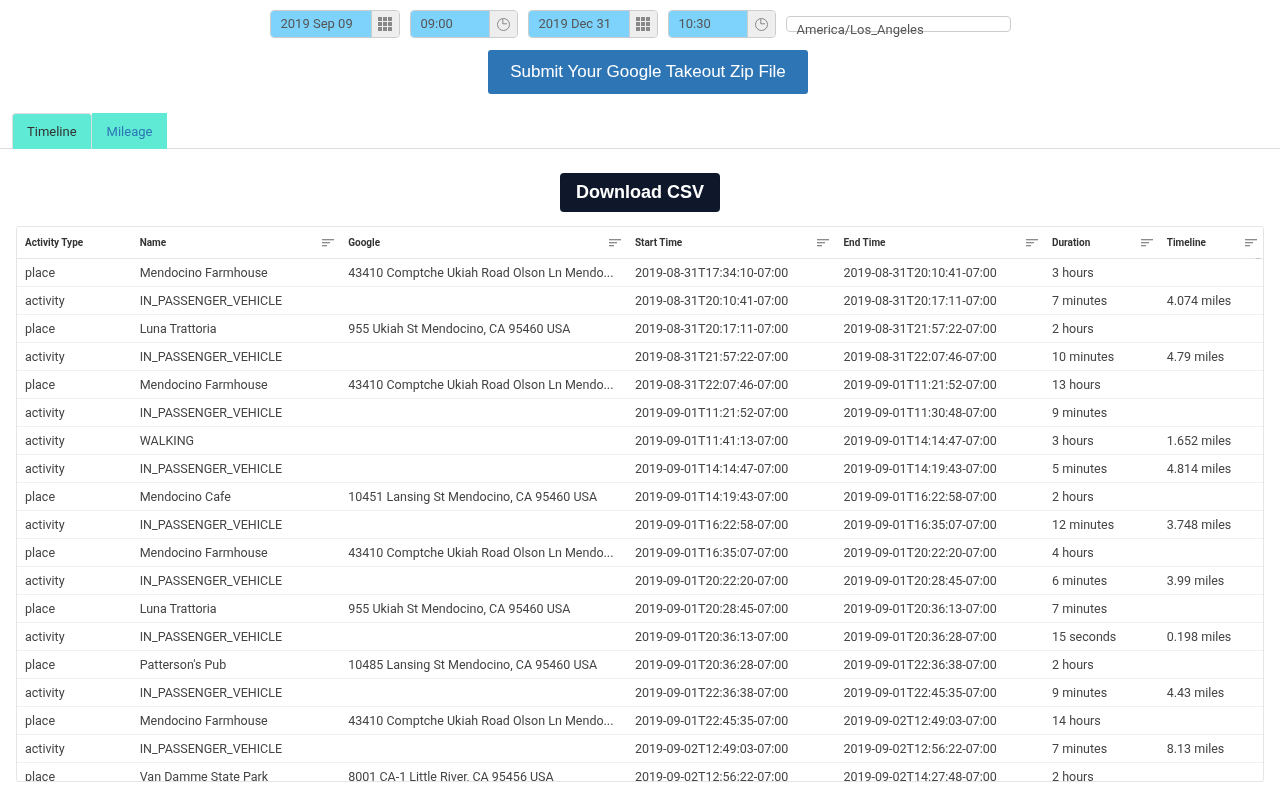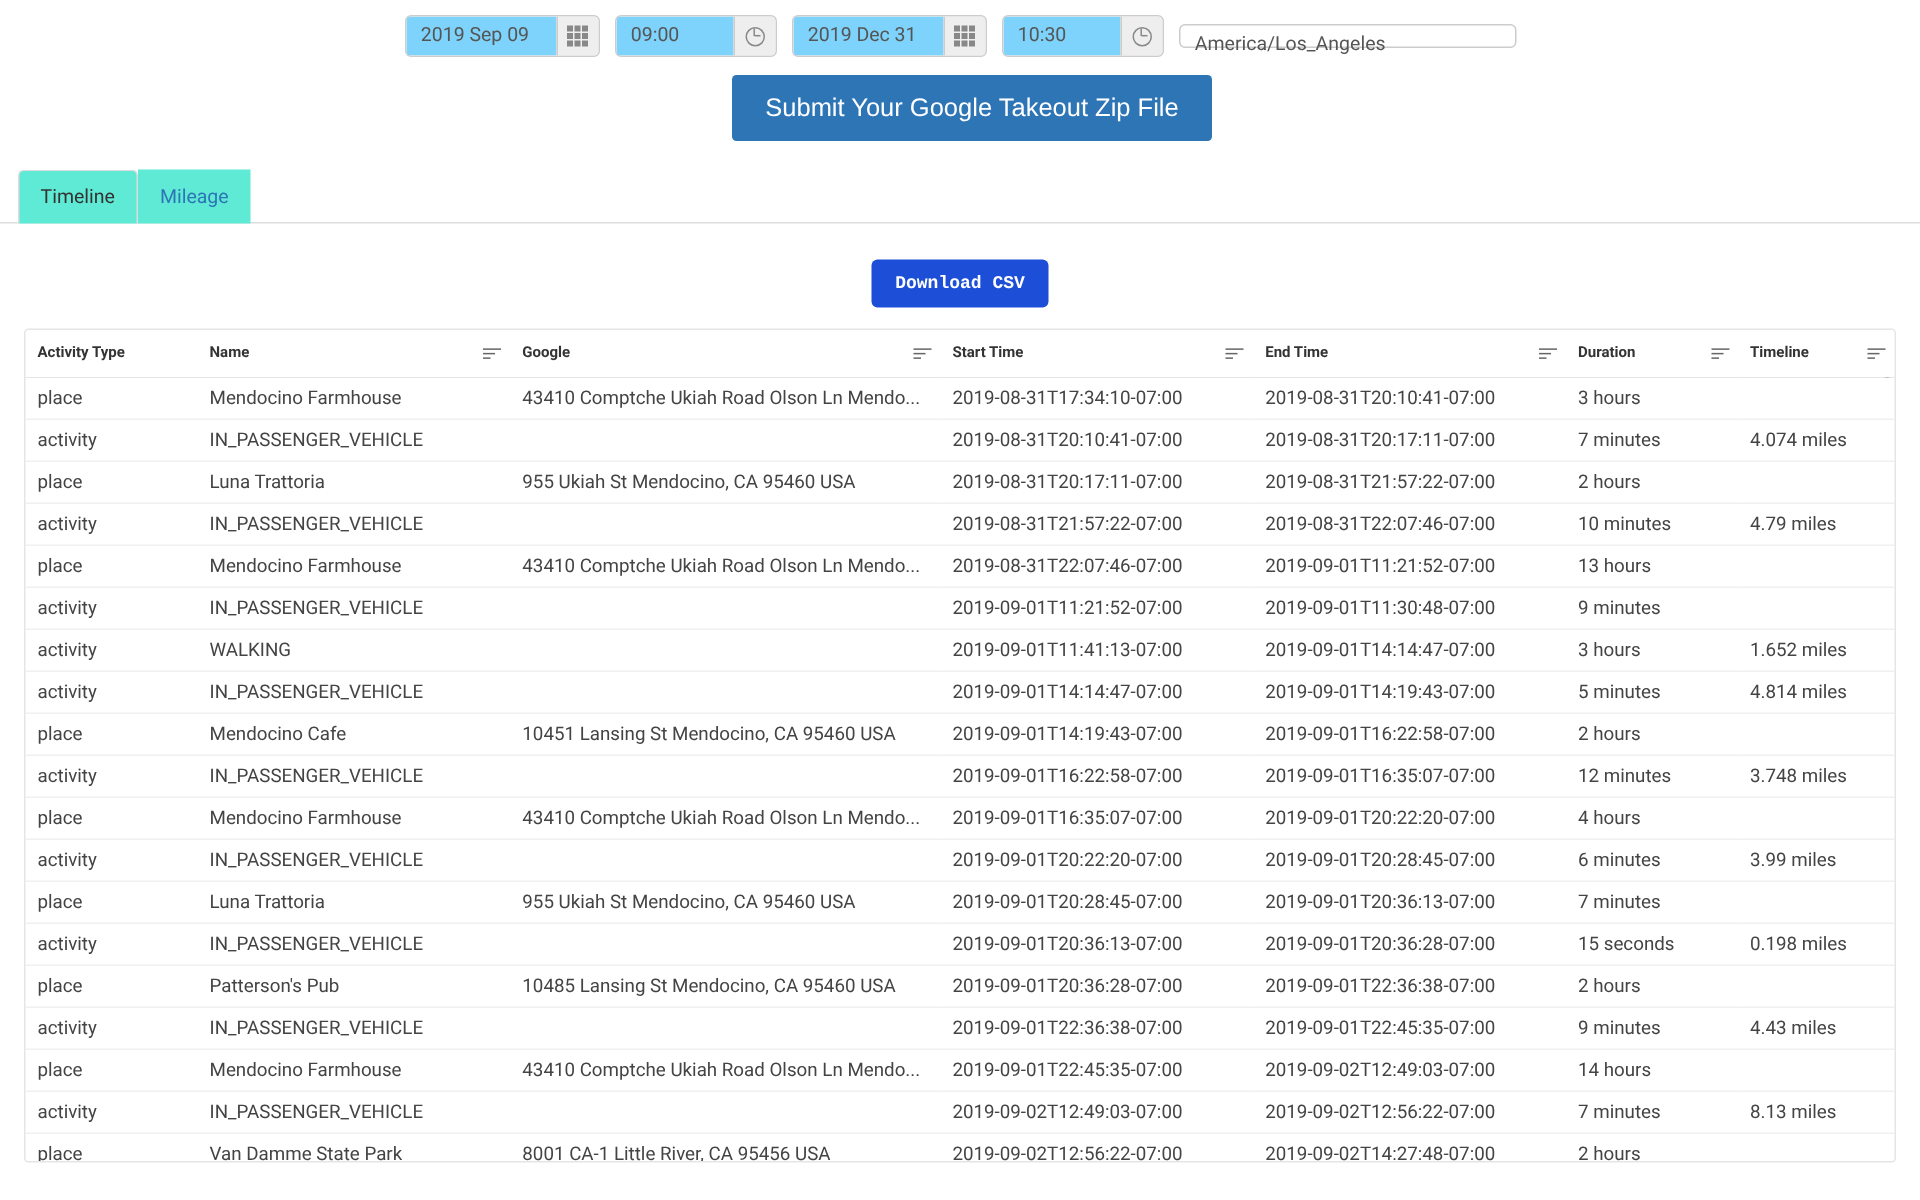--- a/index.html
+++ b/index.html
@@ -20,21 +20,21 @@
 
   .primary-row { display:flex; justify-content:center; padding:6px 0 18px 16px; }
   .btn-primary { background:#2e75b6; color:#fff; border:none; padding:12px 22px; font-size:17px; border-radius:3px; cursor:pointer; }
 
   .tabs { border-bottom:1px solid #ddd; padding:0 12px; display:flex; }
   .tab { padding:10px 14px; cursor:pointer; color:#555; border:1px solid transparent; border-bottom:none; position:relative; top:1px; background:#5eead4; }
   .tab.active { border-color:#ddd; border-radius:4px 4px 0 0; color:#333; }
   .tab.link { color:#2e75b6; }
 
   .dl-row { display:flex; justify-content:center; padding:24px 0 14px 0; }
-  .btn-green { background:#1d4ed8; color:#fff; border:none; padding:9px 16px; font-size:12px; font-weight:600; border-radius:4px; cursor:pointer;font-family:Liberation Mono, monospace; }
+  .btn-green { background:#0f172a; color:#fff; border:none; padding:9px 16px; font-size:18px; font-weight:600; border-radius:4px; cursor:pointer; }
 
   .table-wrap { margin:0 16px 16px 16px; border:1px solid #e5e5e5; border-radius:3px; position:relative; max-height:556px; overflow:hidden; }
   table { width:100%; border-collapse:collapse; table-layout:fixed; }
   th { text-align:left; font-weight:700; font-size:10px; padding:10px 8px; border-bottom:1px solid #e5e5e5; position:relative; background:#fff; }
   td { padding:6px 8px; border-bottom:1px solid #f0f0f0; font-size:12.5px; color:#444; white-space:nowrap; overflow:hidden; text-overflow:ellipsis; }
   th .sort { position:absolute; right:6px; top:50%; transform:translateY(-50%); cursor:pointer; }
   .sort-icon { display:flex; flex-direction:column; gap:1.5px; }
   .sort-icon span { display:block; height:1.5px; background:#666; }
   .sort-icon span:nth-child(1){width:12px;} .sort-icon span:nth-child(2){width:8px;} .sort-icon span:nth-child(3){width:5px;}
 

